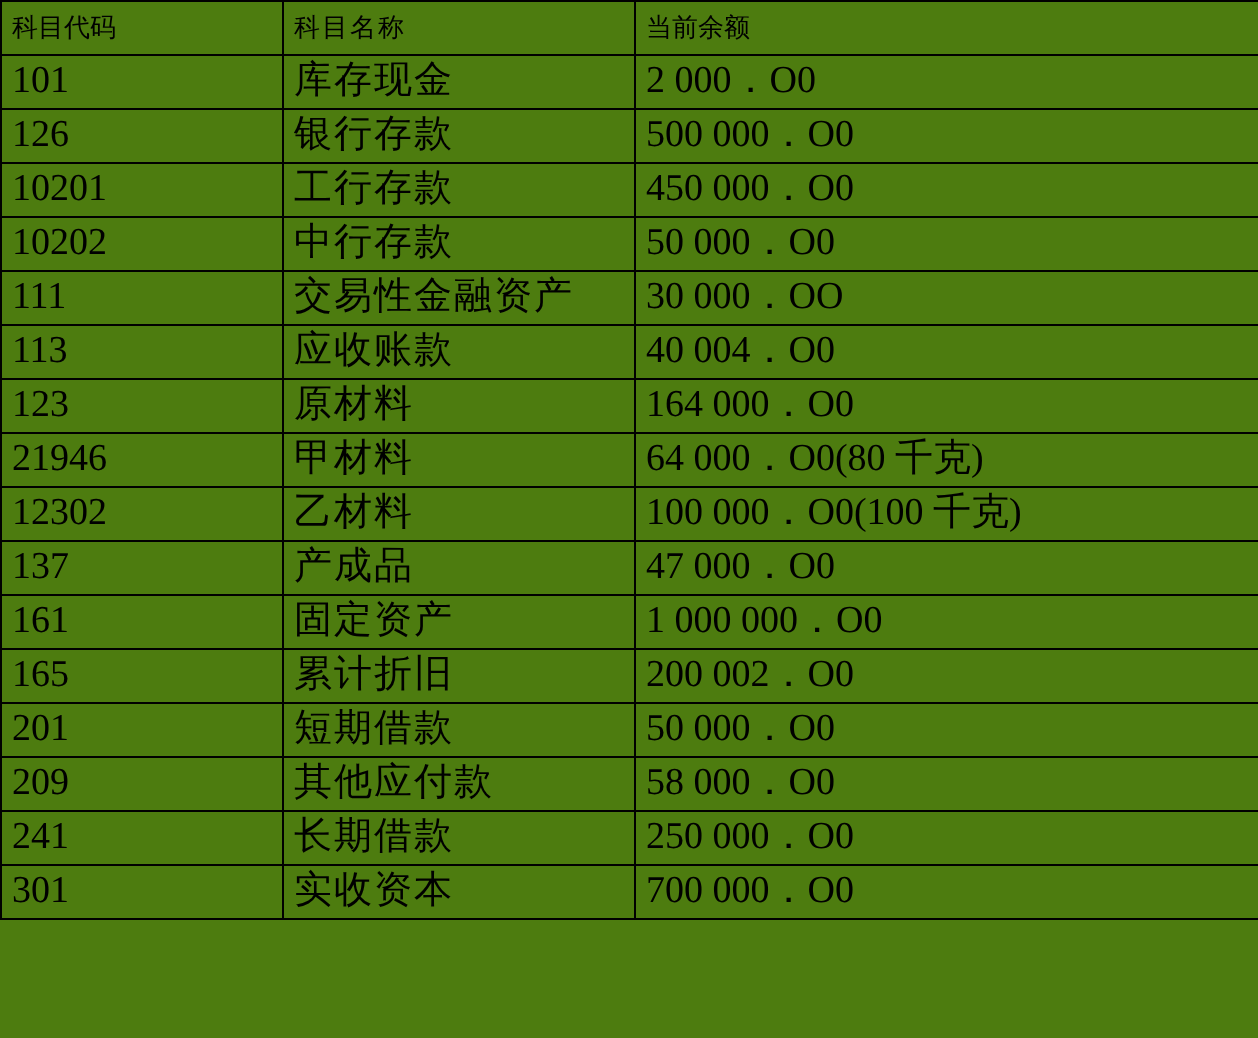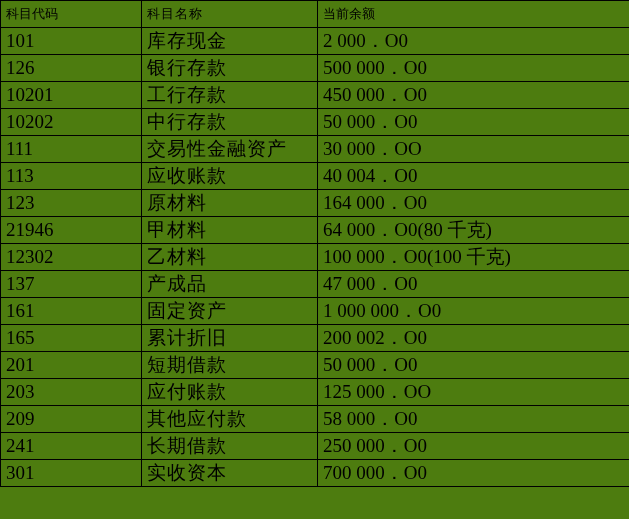--- a/index.html
+++ b/index.html
@@ -120,25 +120,20 @@
         <td class="cell-code">165</td>
         <td class="cell-name">累计折旧</td>
         <td class="cell-bal">200 002．O0</td>
       </tr>
       <tr>
         <td class="cell-code">201</td>
         <td class="cell-name">短期借款</td>
         <td class="cell-bal">50 000．O0</td>
       </tr>
       <tr>
-        <td class="cell-code">203</td>
-        <td class="cell-name">应付账款</td>
-        <td class="cell-bal">125 000．OO</td>
-      </tr>
-      <tr>
         <td class="cell-code">209</td>
         <td class="cell-name">其他应付款</td>
         <td class="cell-bal">58 000．O0</td>
       </tr>
       <tr>
         <td class="cell-code">241</td>
         <td class="cell-name">长期借款</td>
         <td class="cell-bal">250 000．O0</td>
       </tr>
       <tr>

